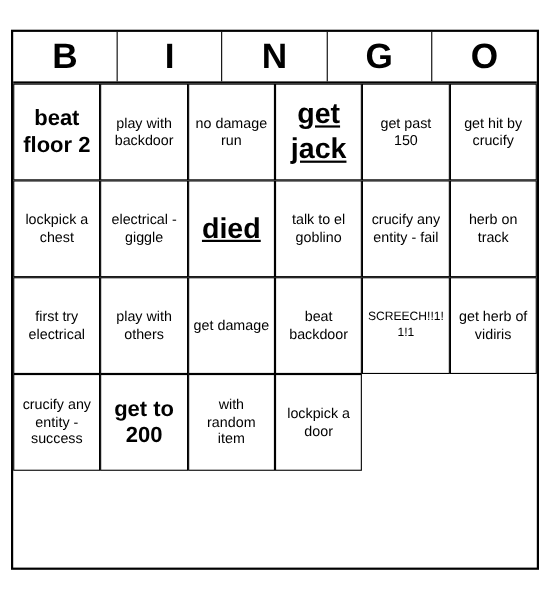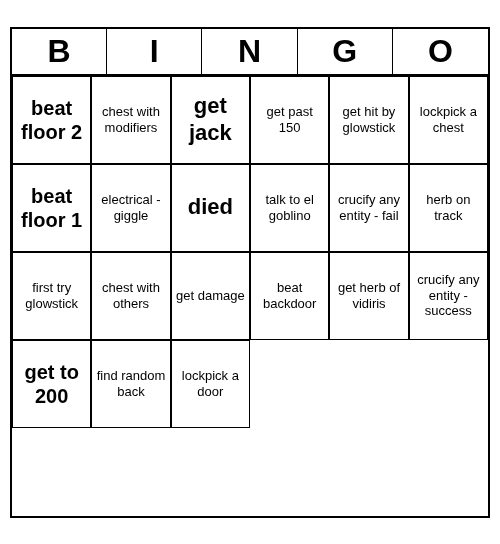--- a/index.html
+++ b/index.html
@@ -45,51 +45,53 @@
       padding: 4px;
       font-size: 13px;
       line-height: 1.2;
       word-break: break-word;
     }
     .cell.large-text {
       font-size: 20px;
       font-weight: bold;
     }
     .cell.xl-text {
-      font-size: 22px;
+      font-size: 26px;
       font-weight: bold;
+      text-decoration: underline;
     }
   </style>
 </head>
 <body>
 
 <div class="bingo-card">
   <div class="header-row">
   <div class="header-cell">B</div>
       <div class="header-cell">I</div>
       <div class="header-cell">N</div>
       <div class="header-cell">G</div>
       <div class="header-cell">O</div>
     </div>
   <div class="grid">
   <div class="cell large-text">beat floor 2</div>
-      <div class="cell">chest with modifiers</div>
+      <div class="cell">play with backdoor</div>
+      <div class="cell">no damage run</div>
       <div class="cell xl-text">get jack</div>
       <div class="cell">get past 150</div>
-      <div class="cell">get hit by glowstick</div>
+      <div class="cell">get hit by crucify</div>
       <div class="cell">lockpick a chest</div>
-      <div class="cell large-text">beat floor 1</div>
       <div class="cell">electrical - giggle</div>
       <div class="cell xl-text">died</div>
       <div class="cell">talk to el goblino</div>
       <div class="cell">crucify any entity - fail</div>
       <div class="cell">herb on track</div>
-      <div class="cell">first try glowstick</div>
-      <div class="cell">chest with others</div>
+      <div class="cell">first try electrical</div>
+      <div class="cell">play with others</div>
       <div class="cell">get damage</div>
       <div class="cell">beat backdoor</div>
+      <div class="cell" style="font-size: 11px;">SCREECH!!1!1!1</div>
       <div class="cell">get herb of vidiris</div>
       <div class="cell">crucify any entity - success</div>
       <div class="cell large-text">get to 200</div>
-      <div class="cell">find random back</div>
+      <div class="cell">with random item</div>
       <div class="cell">lockpick a door</div>
     </div>
 </div>
 
 </body></html>

